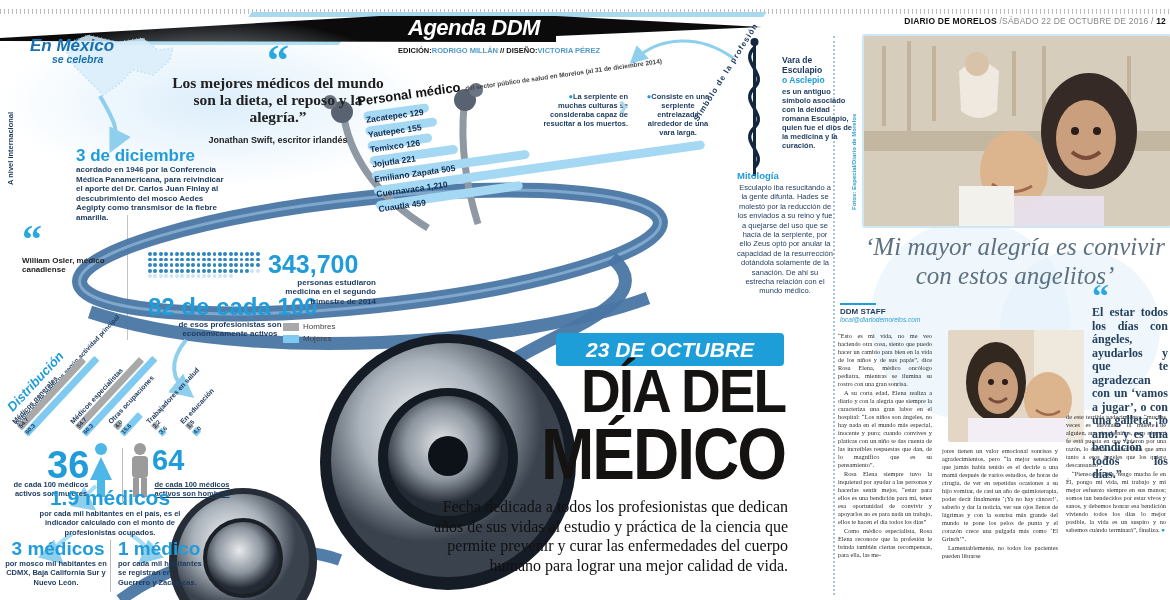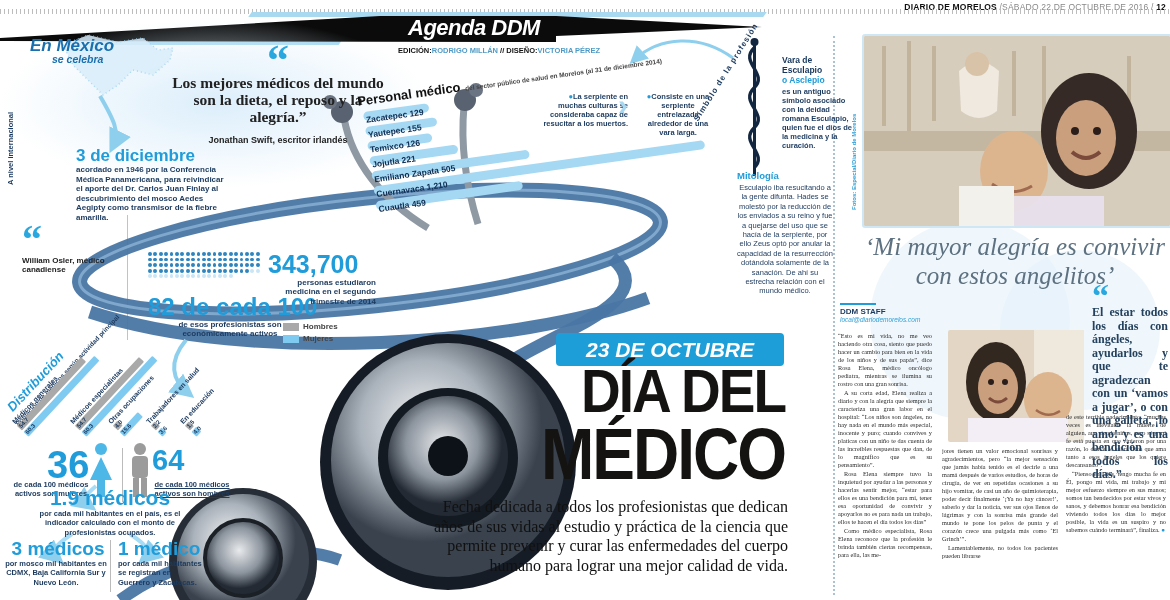--- a/index.html
+++ b/index.html
@@ -1,20 +1,20 @@
 <!DOCTYPE html>
 <html><head>
 <meta charset="utf-8">
 <style>
   html,body{margin:0;padding:0;background:#777;}
   #page{position:relative;width:1170px;height:600px;background:#fff;overflow:hidden;
         font-family:"Liberation Sans",sans-serif;color:#16365c;margin:0 auto;}
   .abs{position:absolute;}
   
-  .masthead{top:2px;right:4px;font-size:8.5px;color:#888;letter-spacing:.2px;padding-left:19px;}
+  .masthead{top:16px;right:4px;font-size:8.5px;color:#888;letter-spacing:.2px;padding-left:19px;}
   .masthead b{color:#111;font-weight:900;}
   .tickstrip{top:9px;left:0;width:1170px;height:5px;
      background:repeating-linear-gradient(90deg,#bdbdbd 0 1px,transparent 1px 4px);}
   .stripe{background:#a8d9f1;transform:skewX(-35deg);}
   .banner-black{top:14px;left:0;width:780px;height:32px;}
   .banner-title{top:13px;left:392px;width:164px;height:30px;color:#fff;font-weight:900;
      font-style:italic;font-size:22px;letter-spacing:-.5px;text-align:center;line-height:30px;z-index:5;}
   .credits{top:46px;left:398px;font-size:7.5px;font-weight:bold;color:#111;z-index:5;}
   .credits span{color:#4f9bc6;}
   
@@ -33,21 +33,21 @@
   .osler .a{font-size:8px;font-weight:bold;color:#222;margin-top:4px;line-height:9px;}
   .vrule{top:215px;left:127px;width:1px;height:125px;background:#c2c2c2;}
   .dots{top:252px;left:148px;width:118px;display:flex;flex-wrap:wrap;z-index:3;}
   .dot{width:3.8px;height:3.8px;border-radius:50%;background:#c9e6f6;margin:0 1.6px 1.8px 0;}
   .dot.on{background:#2f86bf;}
   .stat-num{color:#1f9cd9;font-weight:900;z-index:3;}
   .s82{top:293px;left:148px;font-size:24px;}
   .s82c{top:320px;left:150px;width:160px;text-align:center;font-size:8px;z-index:3;}
   .s343{top:250px;left:268px;font-size:25px;}
   .s343c{top:278px;left:268px;width:108px;text-align:right;font-size:8px;z-index:3;}
-  .legend{top:322px;left:283px;z-index:3;font-size:8px;font-weight:bold;color:#444;}
+  .legend{top:322px;left:283px;z-index:3;font-size:8px;font-weight:normal;color:#444;}
   .legend .row{display:flex;align-items:center;margin-bottom:3px;}
   .sw{width:16px;height:8px;margin-right:4px;}
   
   .dist-title{top:404px;left:4px;transform:rotate(-47deg);transform-origin:left top;
      font-size:13px;font-weight:900;font-style:italic;color:#1f9cd9;z-index:3;}
   .dist-sub{top:422px;left:14px;transform:rotate(-47deg);transform-origin:left top;
      font-size:6.5px;font-weight:bold;color:#1c3a5e;z-index:3;}
   .dgroup{position:absolute;bottom:162px;transform:rotate(-47deg);transform-origin:left bottom;z-index:3;}
   .dgroup .glabel{font-size:7px;font-weight:bold;color:#1c3a5e;white-space:nowrap;margin-bottom:1px;}
   .dbar{height:7px;border-radius:1px;margin-bottom:2px;position:relative;}

